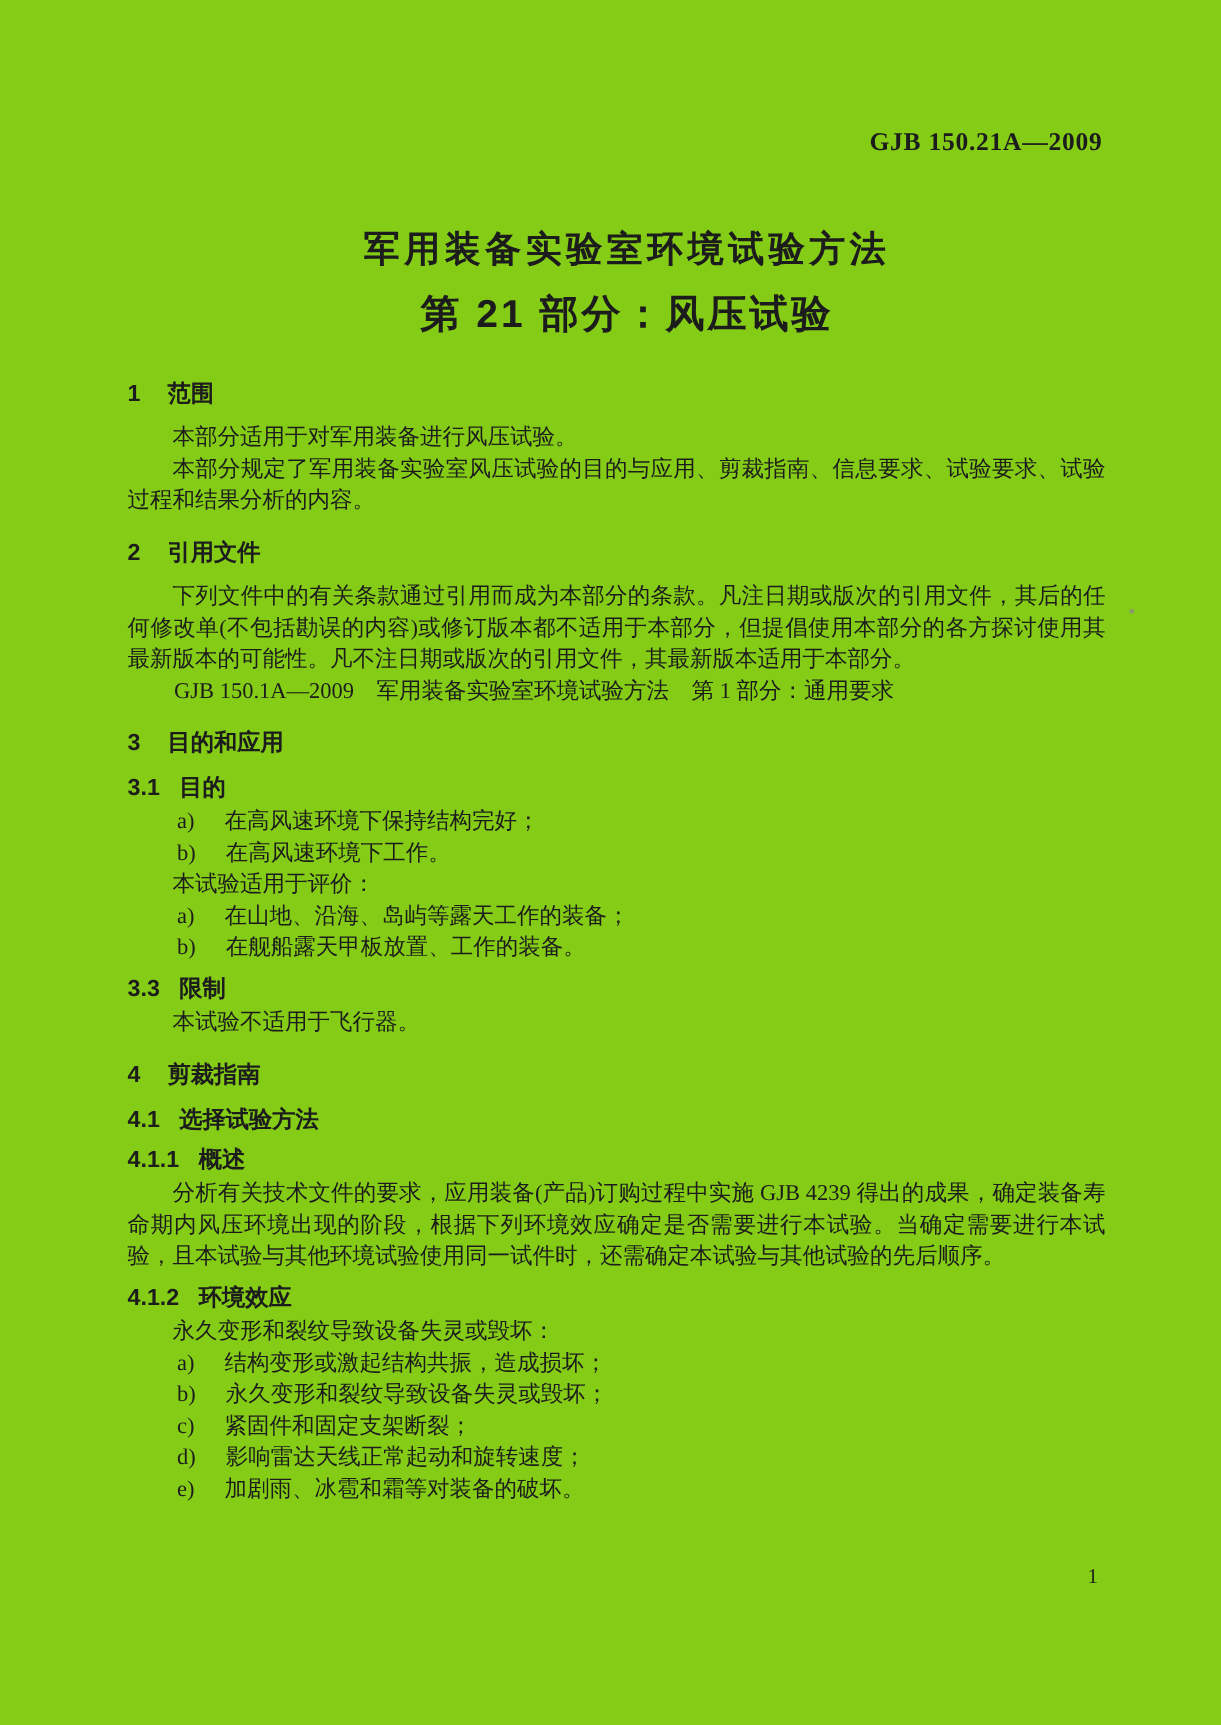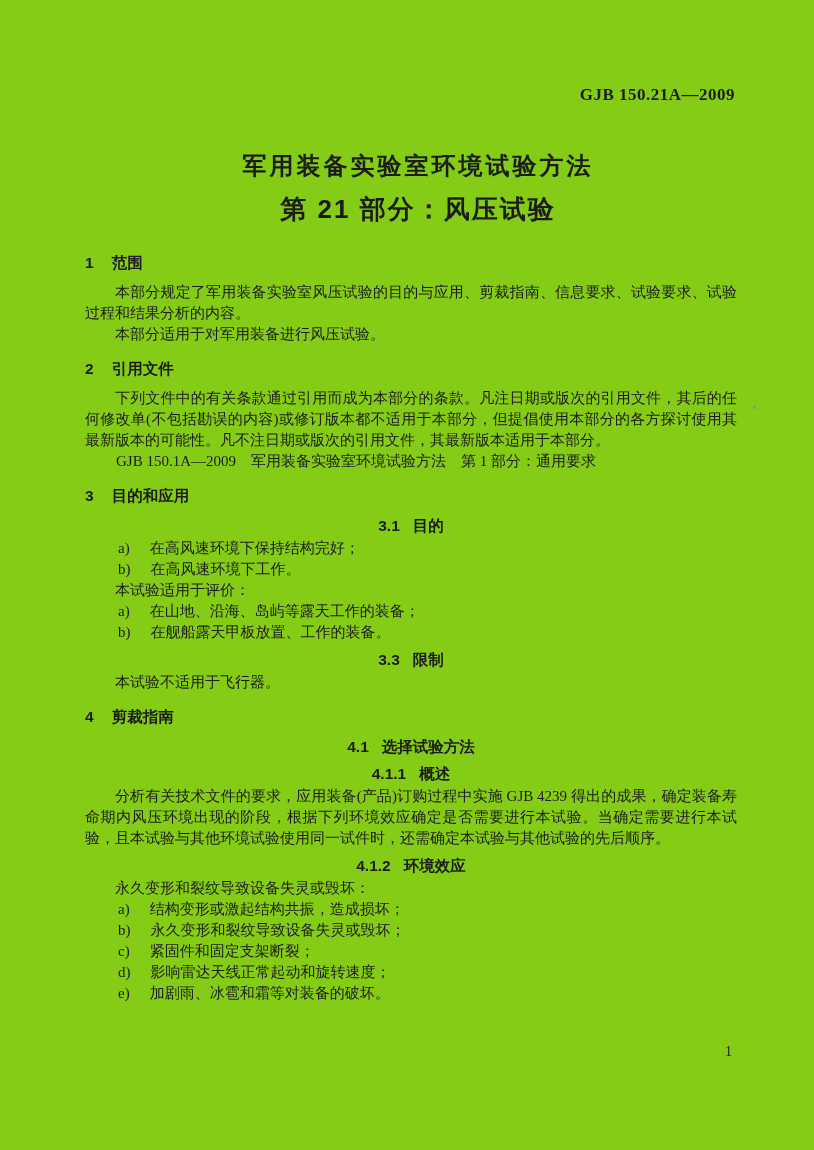--- a/index.html
+++ b/index.html
@@ -30,21 +30,21 @@
   .content {
     position:absolute; top:252px; left:85px; width:652px;
     font-size:15px; line-height:21px;
   }
   .h-sec, .h-sub {
     font-family:"Liberation Sans","DejaVu Sans",sans-serif;
     font-weight:700; font-size:15.5px; line-height:21px;
     display:flex; align-items:baseline;
   }
   .h-sec { margin:13px 0 9px; }
-  .h-sub { margin:6px 0 2px;justify-content:center; }
+  .h-sub { margin:6px 0 2px; }
   .h-sec .num { margin-right:18px; }
   .h-sub .num { margin-right:13px; }
   .content > .h-sec:first-child { margin-top:0; }
 
   .para {
     text-indent:30px; text-align:justify; margin:0;
   }
   .ref { padding-left:31px; margin:0; }
   .li { display:flex; padding-left:33px; margin:0; }
   .li .label { flex:0 0 auto; }
@@ -71,22 +71,22 @@
     <div class="title-line1">军用装备实验室环境试验方法</div>
     <div class="title-line2">第 21 部分：风压试验</div>
   </div>
 
   <div class="content">
 
     <div class="h-sec">
       <span class="num">1</span>
       <span>范围</span>
     </div>
+    <p class="para">本部分适用于对军用装备进行风压试验。</p>
     <p class="para">本部分规定了军用装备实验室风压试验的目的与应用、剪裁指南、信息要求、试验要求、试验过程和结果分析的内容。</p>
-    <p class="para">本部分适用于对军用装备进行风压试验。</p>
 
     <div class="h-sec">
       <span class="num">2</span>
       <span>引用文件</span>
     </div>
     <p class="para">下列文件中的有关条款通过引用而成为本部分的条款。凡注日期或版次的引用文件，其后的任何修改单(不包括勘误的内容)或修订版本都不适用于本部分，但提倡使用本部分的各方探讨使用其最新版本的可能性。凡不注日期或版次的引用文件，其最新版本适用于本部分。</p>
     <p class="ref">GJB 150.1A—2009　军用装备实验室环境试验方法　第 1 部分：通用要求</p>
 
     <div class="h-sec">
       <span class="num">3</span>

